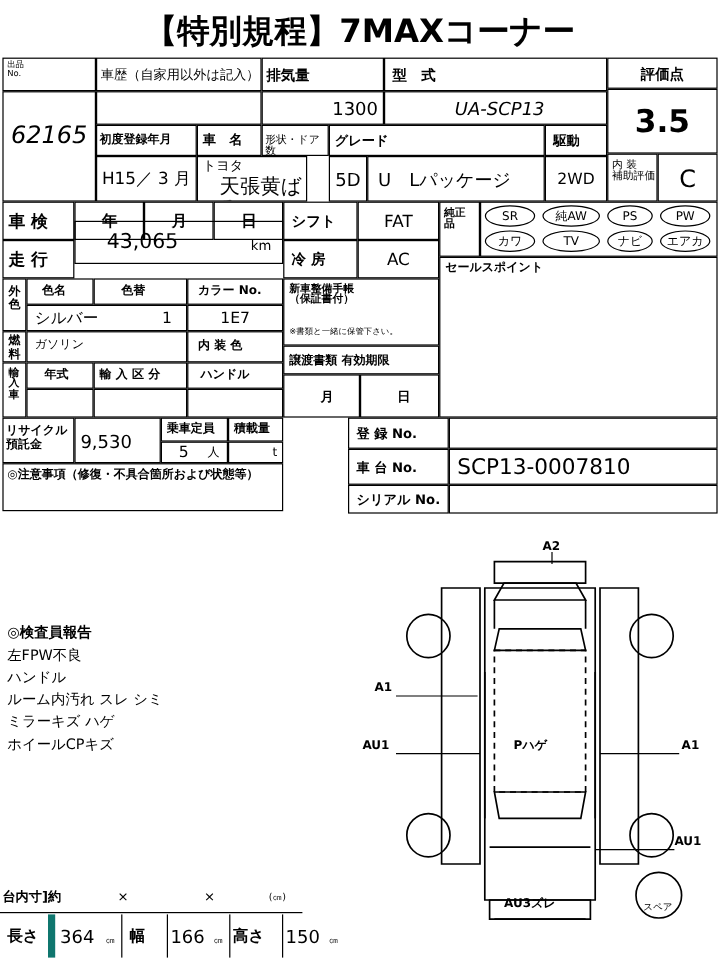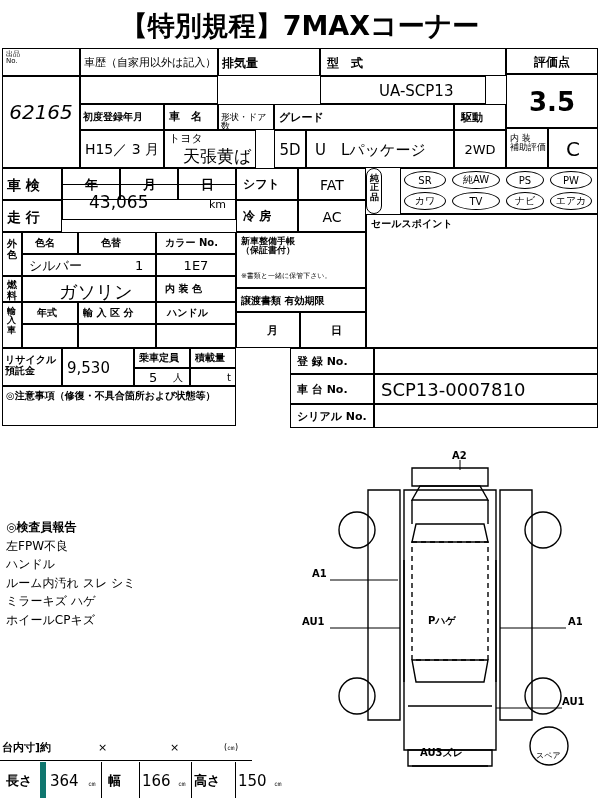--- a/index.html
+++ b/index.html
@@ -125,21 +125,24 @@
     <div class="val-lg ctr bold" style="left:0; top:14px; width:90px; font-size:26px;">3.5</div>
   </div>
   <div class="b" style="left:506px; top:128px; width:42px; height:40px;">
     <div class="lbl" style="left:3px; top:5px; font-size:9px;">内 装
 補助評価</div>
   </div>
   <div class="b" style="left:548px; top:128px; width:50px; height:40px;">
     <div class="val-lg ctr" style="left:0; top:10px; width:48px; font-size:20px;">C</div>
   </div>
 
-  <div class="b" style="left:320px; top:76px; width:166px; height:28px;">
+  <div class="b" style="left:218px; top:76px; width:102px; height:28px;">
+    <div class="val" style="left:0; top:7px; width:96px; text-align:right;">1300</div>
+  </div>
+  <div class="b" style="left:320px; top:76px; width:186px; height:28px;font-style:italic;">
     <div class="val" style="left:58px; top:7px;">UA-SCP13</div>
   </div>
   <div class="b" style="left:80px; top:76px; width:138px; height:28px;">
     <div class="val" style="left:6px; top:7px;"></div>
   </div>
 
   <div class="b" style="left:80px; top:104px; width:84px; height:26px;">
     <div class="lbl bold" style="left:2px; top:7px; font-size:10px;">初度登録年月</div>
   </div>
   <div class="b" style="left:164px; top:104px; width:54px; height:26px;">
@@ -212,21 +215,21 @@
   </div>
   <div class="b" style="left:156px; top:254px; width:80px; height:22px;">
     <div class="val ctr" style="left:0; top:4px; width:78px; font-size:13px;">1E7</div>
   </div>
 
   <div class="b" style="left:2px; top:276px; width:20px; height:26px;">
     <div class="lbl bold" style="left:4px; top:3px; font-size:10px;">燃
 料</div>
   </div>
   <div class="b" style="left:22px; top:276px; width:134px; height:26px;">
-    <div class="val" style="left:6px; top:6px; font-size:18px;margin-left:30px;">ガソリン</div>
+    <div class="val" style="left:6px; top:6px; font-size:10px;">ガソリン</div>
   </div>
   <div class="b" style="left:156px; top:276px; width:80px; height:26px;">
     <div class="lbl bold" style="left:8px; top:7px; font-size:10px;">内 装 色</div>
   </div>
 
   <div class="b" style="left:2px; top:302px; width:20px; height:46px;">
     <div class="lbl bold" style="left:4px; top:4px; font-size:9px;">輸
 入
 車</div>
   </div>
@@ -288,21 +291,21 @@
   <div class="b" style="left:236px; top:288px; width:130px; height:24px;">
     <div class="lbl bold" style="left:4px; top:7px; font-size:10px;">譲渡書類 有効期限</div>
   </div>
   <div class="b" style="left:236px; top:312px; width:64px; height:36px;">
     <div class="lbl bold" style="left:30px; top:12px; font-size:11px;">月</div>
   </div>
   <div class="b" style="left:300px; top:312px; width:66px; height:36px;">
     <div class="lbl bold" style="left:30px; top:12px; font-size:11px;">日</div>
   </div>
 
-  <div class="b" style="left:366px; top:168px; width:16px; height:46px;border-radius:10px;">
+  <div class="b" style="left:366px; top:168px; width:34px; height:46px;">
     <div class="lbl bold" style="left:3px; top:5px; font-size:9px;">純正
 品</div>
   </div>
   <div class="b" style="left:400px; top:168px; width:198px; height:46px;"></div>
 
   <div class="oval" style="left:404px; top:171px; width:42px; height:18px;">SR</div>
   <div class="oval" style="left:452px; top:171px; width:48px; height:18px;">純AW</div>
   <div class="oval" style="left:506px; top:171px; width:38px; height:18px;">PS</div>
   <div class="oval" style="left:550px; top:171px; width:42px; height:18px;">PW</div>
   <div class="oval" style="left:404px; top:192px; width:42px; height:18px;">カワ</div>

